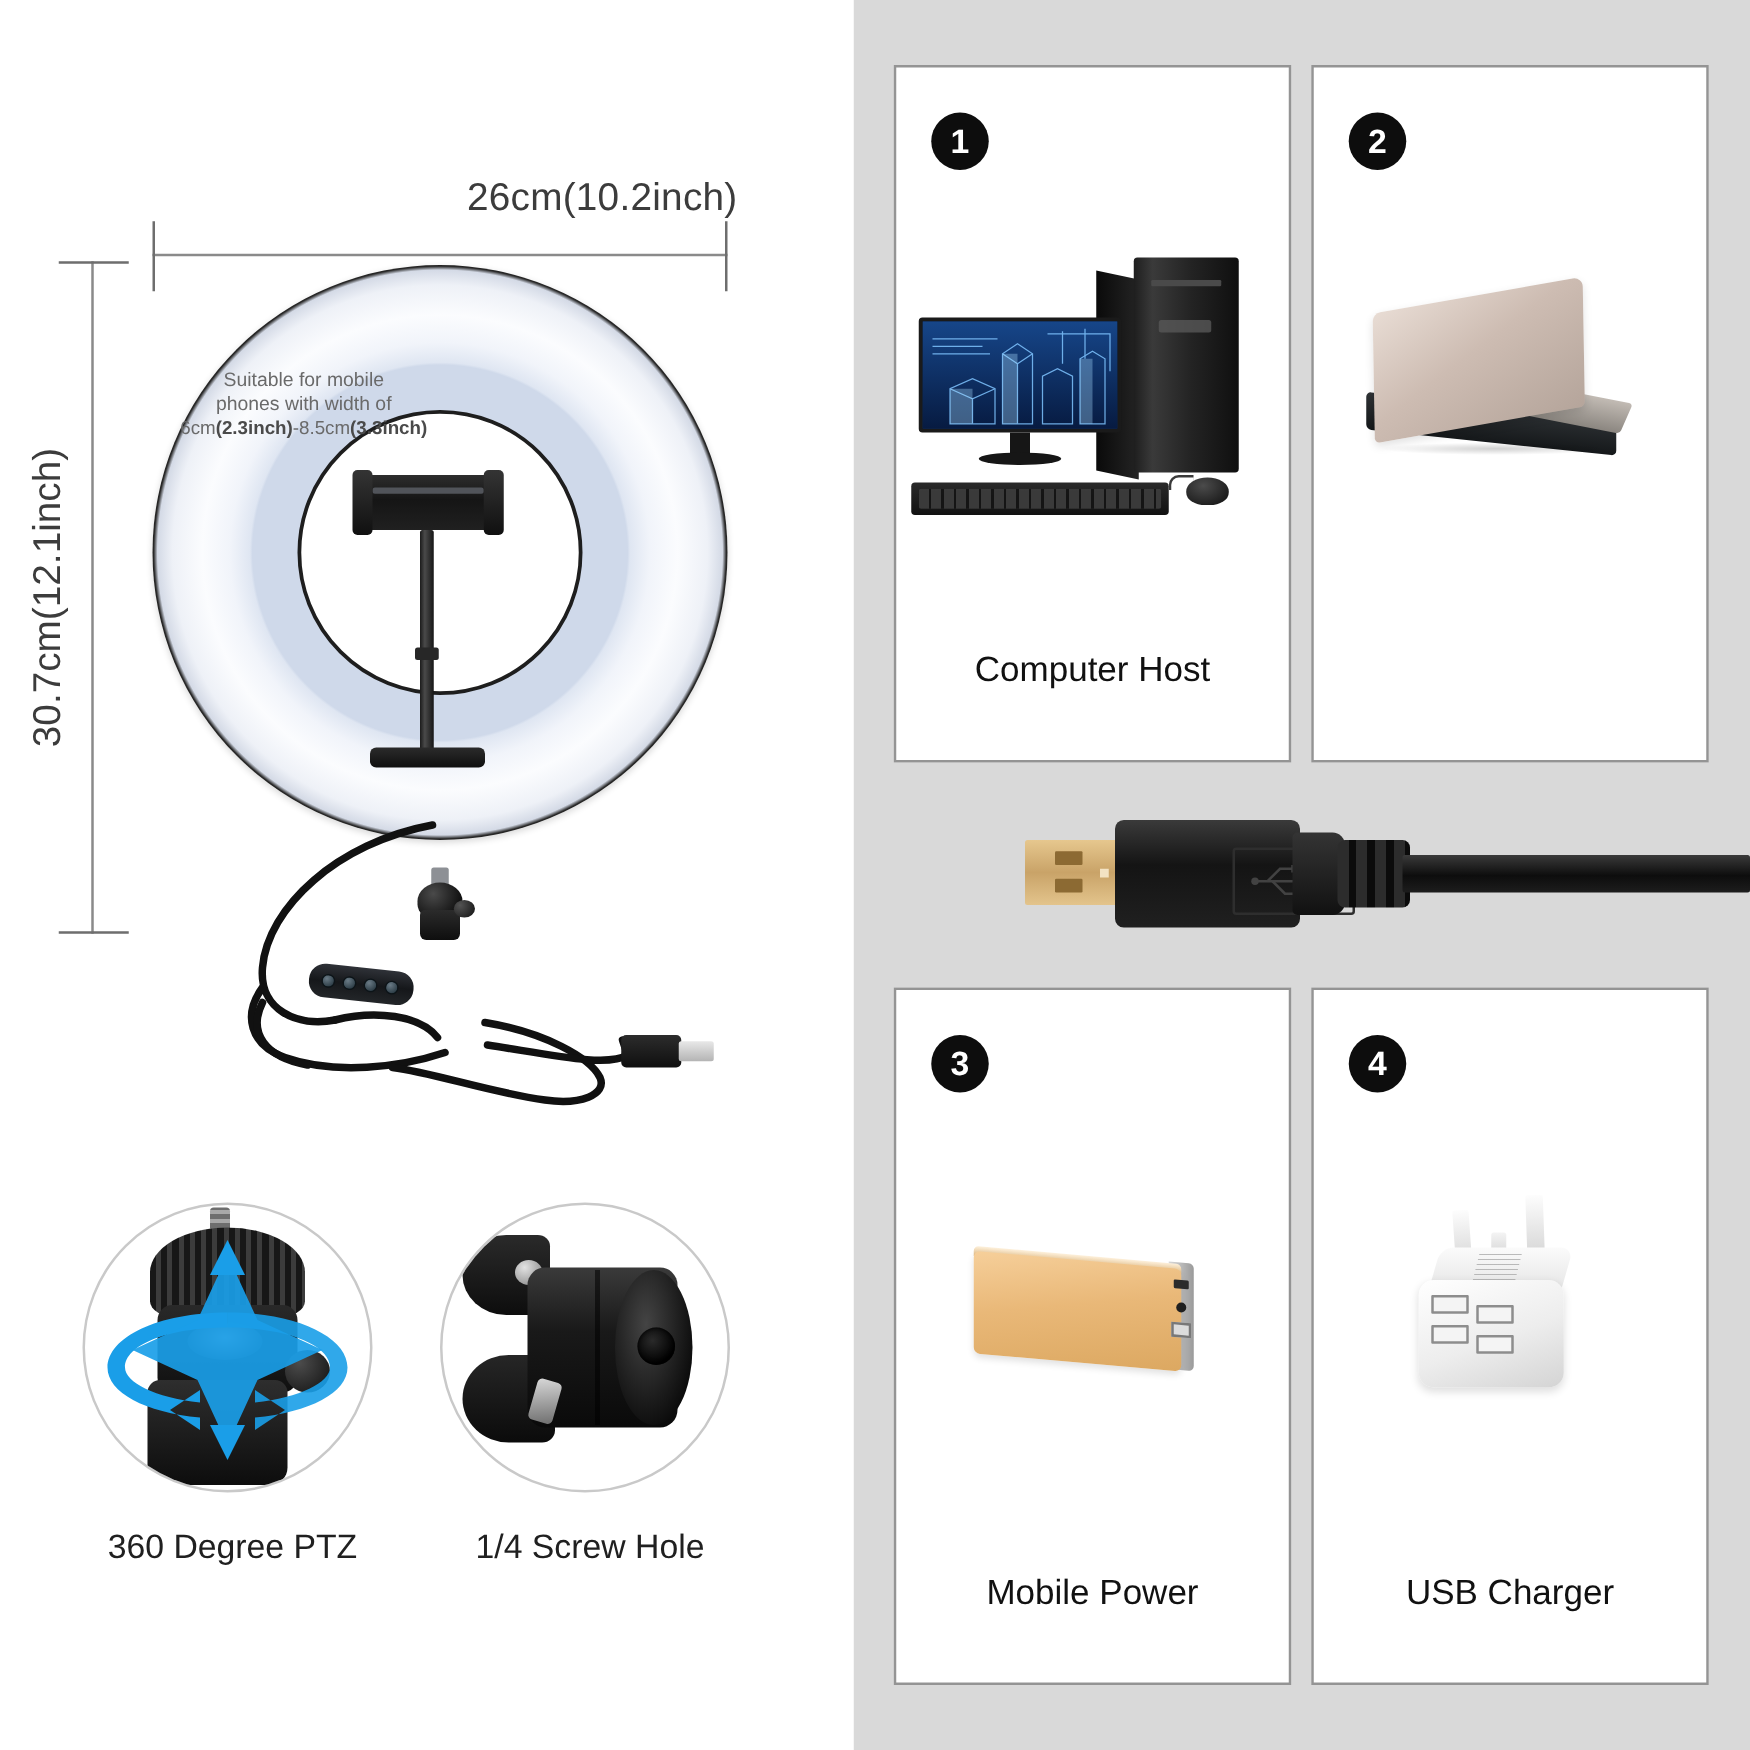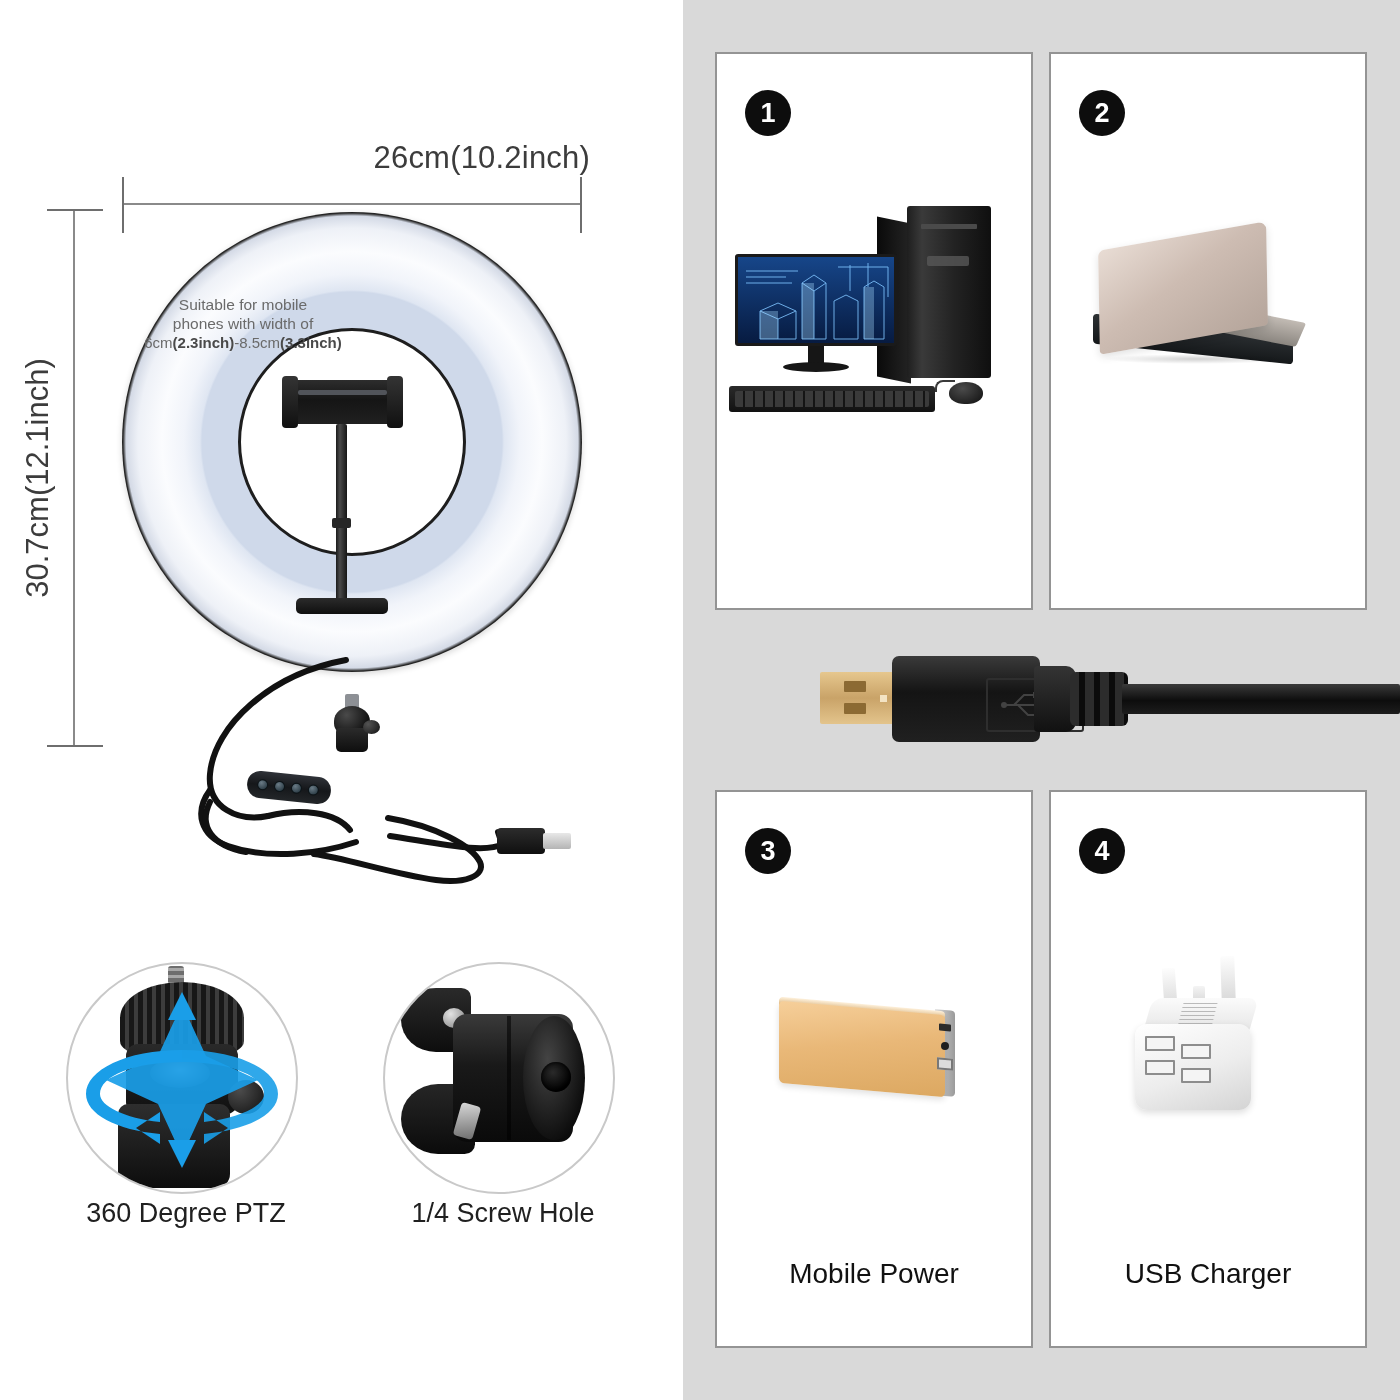--- a/index.html
+++ b/index.html
@@ -276,28 +276,28 @@
   }
   .feature-circle {
     position: relative;
     width: 228px; height: 228px;
     border-radius: 50%;
     border: 2px solid #c9c9c9;
     background: #ffffff;
     overflow: hidden;
   }
   .feature-label {
-    margin-top: 4px;
+    margin-top: 28px;
     text-align: center;
     font-size: 27px;
     color: #202020;
     white-space: nowrap;
   }
   #feature-ptz { left: 66px; top: 962px; }
-  #feature-screw { left: 383px; top: 962px; }
+  #feature-screw { left: 352px; top: 962px; }
 
   
   .ptz-knurl {
     position: absolute;
     left: 52px; top: 18px;
     width: 124px; height: 72px;
     background:
       repeating-linear-gradient(90deg,#171717 0 5px,#3c3c3c 5px 9px),
       #1d1d1d;
     border-radius: 50% 50% 18% 18%;
@@ -902,20 +902,21 @@
         </div>
       </div>
       <div class="pc-stand-neck"></div>
       <div class="pc-stand-base"></div>
       <div class="pc-keyboard">
         <div class="pc-keys"></div>
       </div>
       <div class="pc-mouse-cord"></div>
       <div class="pc-mouse"></div>
     </div>
+    <div class="card-caption">Computer Host</div>
   </div>
 
   <div class="card" id="card-2">
     <div class="badge">2</div>
     <div class="card-art">
       <div class="lp-base"></div>
       <div class="lp-keys"></div>
       <div class="lp-lid"></div>
       <div class="lp-shadow"></div>
     </div>

